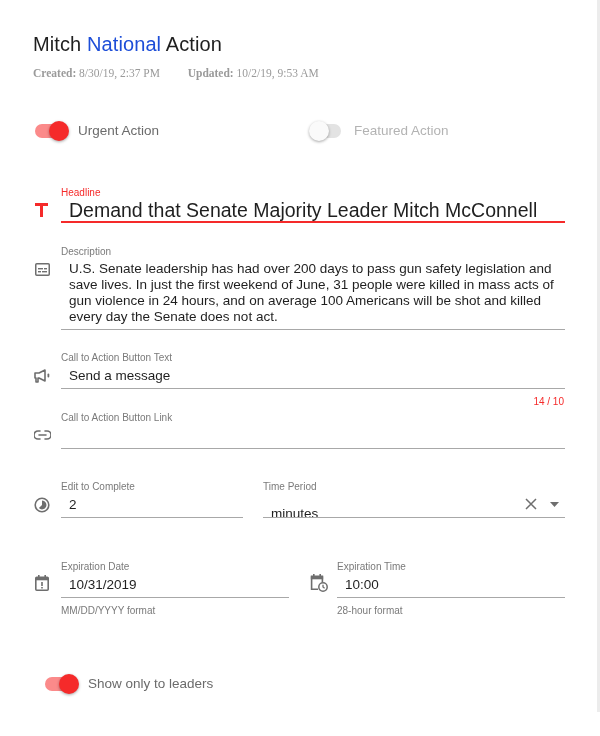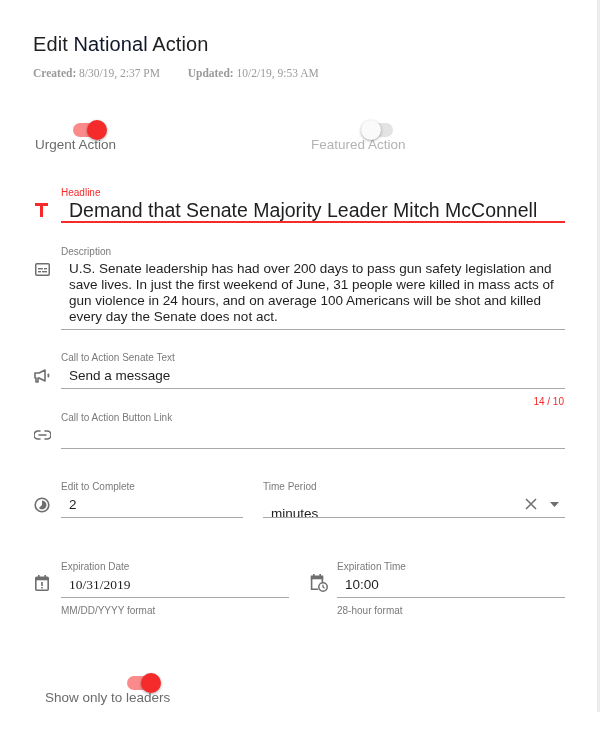--- a/index.html
+++ b/index.html
@@ -1,26 +1,26 @@
 <!DOCTYPE html>
 <html><head>
   <meta charset="utf-8">
   <style>
     * { box-sizing: border-box; margin: 0; padding: 0; }
     html, body { width: 600px; height: 736px; background: #ffffff; overflow: hidden; }
     body { font-family: "Liberation Sans", "DejaVu Sans", sans-serif; color: #222; position: relative; }
     .right-border { position: absolute; left: 597px; top: 0; width: 3px; height: 712px; background: #ececec; }
 
     .title { position: absolute; left: 33px; top: 33px; font-size: 20px; color: #1f1f1f; letter-spacing: 0.1px; }
-    .title .accent { color: #0f172a; }
+    .title .accent { color: #1d4ed8; }
     .meta { position: absolute; left: 33px; top: 67px; font-size: 11.5px; color: #9a9a9a; font-family: Liberation Serif, serif; }
     .meta b { font-weight: bold; color: #9a9a9a; }
     .meta .gap { display: inline-block; width: 22px; }
 
-    .toggle { position: absolute; display: flex; align-items: flex-end; cursor: pointer; flex-direction: column; }
+    .toggle { position: absolute; display: flex; align-items: center; cursor: pointer; }
     .switch { position: relative; width: 30px; height: 14px; margin-right: 13px; }
     .switch .track { position: absolute; left: 0; top: 0; width: 30px; height: 14px; border-radius: 7px; }
     .switch .knob { position: absolute; top: -3px; width: 20px; height: 20px; border-radius: 50%; box-shadow: 0 1px 3px rgba(0,0,0,0.35); }
     .switch.on .track { background: #fb8a8a; }
     .switch.on .knob { left: 14px; background: #f52a2a; }
     .switch.off .track { background: #e3e3e3; }
     .switch.off .knob { left: -2px; background: #fafafa; }
     .toggle .lbl { font-size: 13.5px; color: #6b6b6b; }
     .toggle.disabled .lbl { color: #b3b3b3; }
 
@@ -38,21 +38,21 @@
     .desc .fvalue { white-space: normal; line-height: 16px; width: 505px; }
 
     .counter { position: absolute; font-size: 10px; color: #f52a2a; right: 36px; top: 396px; }
   </style>
 </head>
 <body>
 
 <div class="right-border"></div>
 
 <div class="title">
-  <span>Edit</span>
+  <span>Mitch</span>
   <span class="accent">National</span>
   <span>Action</span>
 </div>
 <div class="meta">
   <b>Created:</b>
   <span>8/30/19, 2:37 PM</span>
   <span class="gap"></span>
   <b>Updated:</b>
   <span>10/2/19, 9:53 AM</span>
 </div>
@@ -92,21 +92,21 @@
   <span class="flabel">Description</span>
   <span class="fvalue" style="top:15px;">U.S. Senate leadership has had over 200 days to pass gun safety legislation and save lives. In just the first weekend of June, 31 people were killed in mass acts of gun violence in 24 hours, and on average 100 Americans will be shot and killed every day the Senate does not act.</span>
   <div class="uline" style="top:83px; width:504px;"></div>
 </div>
 
 <svg class="icon" style="left:34px; top:369px;" width="17" height="14" viewBox="0 0 17 14">
   <path d="M1 4 H5 L11 1 V12 L5 9 H4 V13 H2 V9 H1 Z" fill="none" stroke="#6e6e6e" stroke-width="1.6" stroke-linejoin="round"></path>
   <rect x="13.5" y="4.5" width="1.8" height="4" rx="0.9" fill="#6e6e6e"></rect>
 </svg>
 <div class="field" style="left:61px; top:352px; width:504px; height:40px;">
-  <span class="flabel">Call to Action Senate Text</span>
+  <span class="flabel">Call to Action Button Text</span>
   <span class="fvalue" style="top:16px;">Send a message</span>
   <div class="uline" style="top:36px; width:504px;"></div>
 </div>
 <span class="counter">14 / 10</span>
 
 <svg class="icon" style="left:34px; top:430px;" width="17" height="10" viewBox="0 0 17 10">
   <path d="M6 1 H4 A4 4 0 0 0 4 9 H6 M11 1 H13 A4 4 0 0 1 13 9 H11 M5 5 H12" fill="none" stroke="#6e6e6e" stroke-width="1.6" stroke-linecap="round"></path>
 </svg>
 <div class="field" style="left:61px; top:412px; width:504px; height:40px;">
   <span class="flabel">Call to Action Button Link</span>
@@ -138,21 +138,21 @@
 <svg class="icon" style="left:35px; top:575px;" width="14" height="16" viewBox="0 0 14 16">
   <rect x="3" y="0" width="1.6" height="3" fill="#6e6e6e"></rect>
     <rect x="9.4" y="0" width="1.6" height="3" fill="#6e6e6e"></rect>
   <rect x="0.8" y="2.3" width="12.4" height="12.9" rx="1" fill="none" stroke="#6e6e6e" stroke-width="1.6"></rect>
   <rect x="0.8" y="2.3" width="12.4" height="3" fill="#6e6e6e"></rect>
   <rect x="6.2" y="7" width="1.6" height="4" fill="#6e6e6e"></rect>
     <rect x="6.2" y="12" width="1.6" height="1.5" fill="#6e6e6e"></rect>
 </svg>
 <div class="field" style="left:61px; top:561px; width:228px; height:58px;">
   <span class="flabel">Expiration Date</span>
-  <span class="fvalue" style="top:16px;font-family:Liberation Serif, serif;">10/31/2019</span>
+  <span class="fvalue" style="top:16px;">10/31/2019</span>
   <div class="uline" style="top:36px; width:228px;"></div>
   <span class="hint" style="top:44px;">MM/DD/YYYY format</span>
 </div>
 
 <svg class="icon" style="left:310px; top:574px;" width="18" height="18" viewBox="0 0 18 18">
   <rect x="3" y="0" width="1.6" height="3" fill="#6e6e6e"></rect>
     <rect x="9.4" y="0" width="1.6" height="3" fill="#6e6e6e"></rect>
   <path d="M8 15.2 H1.6 V2.3 H12.4 V8" fill="none" stroke="#6e6e6e" stroke-width="1.6"></path>
   <rect x="0.8" y="2.3" width="12.4" height="3" fill="#6e6e6e"></rect>
   <circle cx="13" cy="13" r="4.2" fill="#fff" stroke="#6e6e6e" stroke-width="1.5"></circle>

